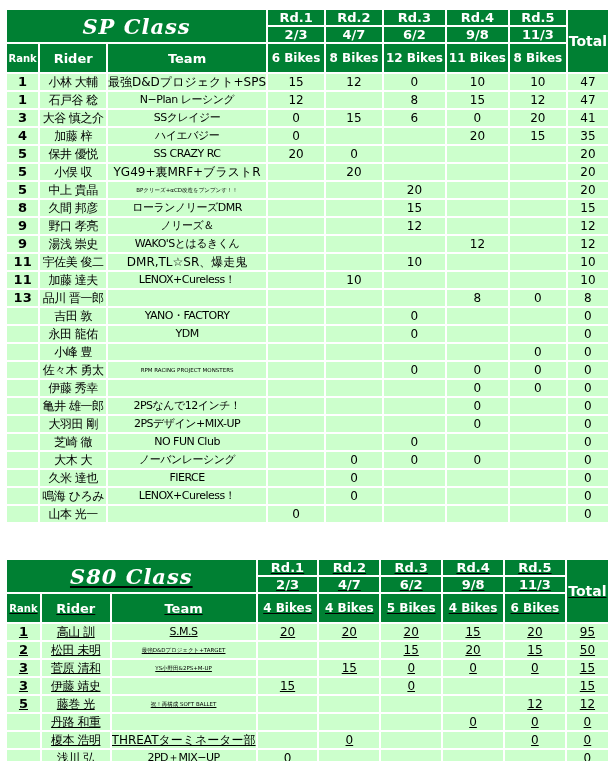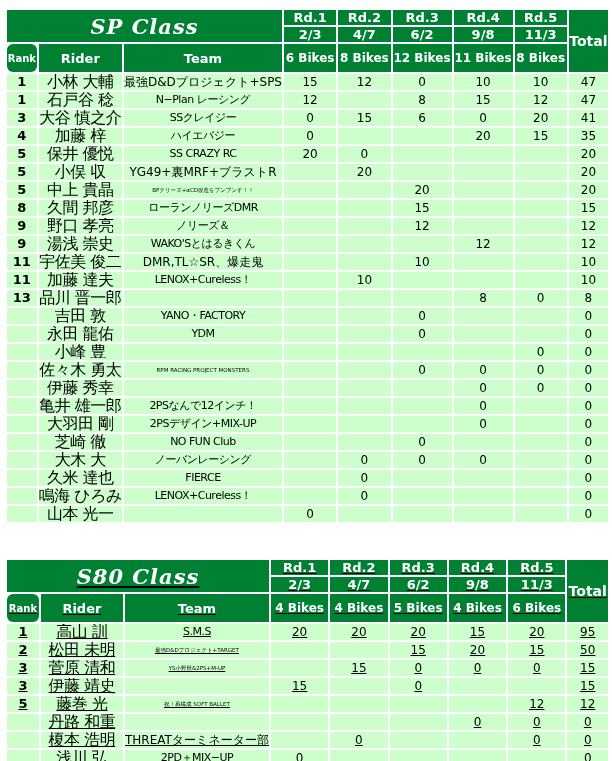--- a/index.html
+++ b/index.html
@@ -6,27 +6,27 @@
     font-family:"DejaVu Sans","Liberation Sans",sans-serif;}
   #sheet{padding:8px 2px 0 5px;}
   table.results{border-collapse:separate;border-spacing:2px;table-layout:fixed;}
   table.results + table.results{margin-top:34px;text-decoration:underline;}
   th,td{padding:0;margin:0;overflow:hidden;white-space:nowrap;}
   thead th{background:#008033;color:#ffffff;font-weight:bold;}
   th.title{font-family:"DejaVu Serif","Liberation Serif",serif;font-style:italic;
     font-size:21px;letter-spacing:1px;}
   th.rd,th.date{font-size:13px;height:15px;}
   th.bikes{font-size:12px;height:28px;}
-  th.rank-h{font-size:10px;height:28px;border-radius:6px;}
+  th.rank-h{font-size:10px;height:28px;}
   th.rider-h,th.team-h{font-size:13px;height:16px;text-align:center;}
   th.total-h{font-size:14px;}
   tbody td{background:#ccffcc;color:#000;height:16px;font-size:12px;text-align:center;
     line-height:16px;}
   td.rank{font-weight:bold;font-size:13px;}
-  td.rider{font-size:16px;letter-spacing:-0.5px;}
+  td.rider{font-size:12px;letter-spacing:-0.5px;}
   td.team{font-size:11px;letter-spacing:-0.5px;}
   td.team.s{font-size:12px;letter-spacing:0;}
   td.team.t{font-size:5.5px;letter-spacing:0;}
   td.pts,td.total{font-size:12px;}
 </style>
 </head>
 <body>
 
 <div id="sheet">
     <table class="results">

